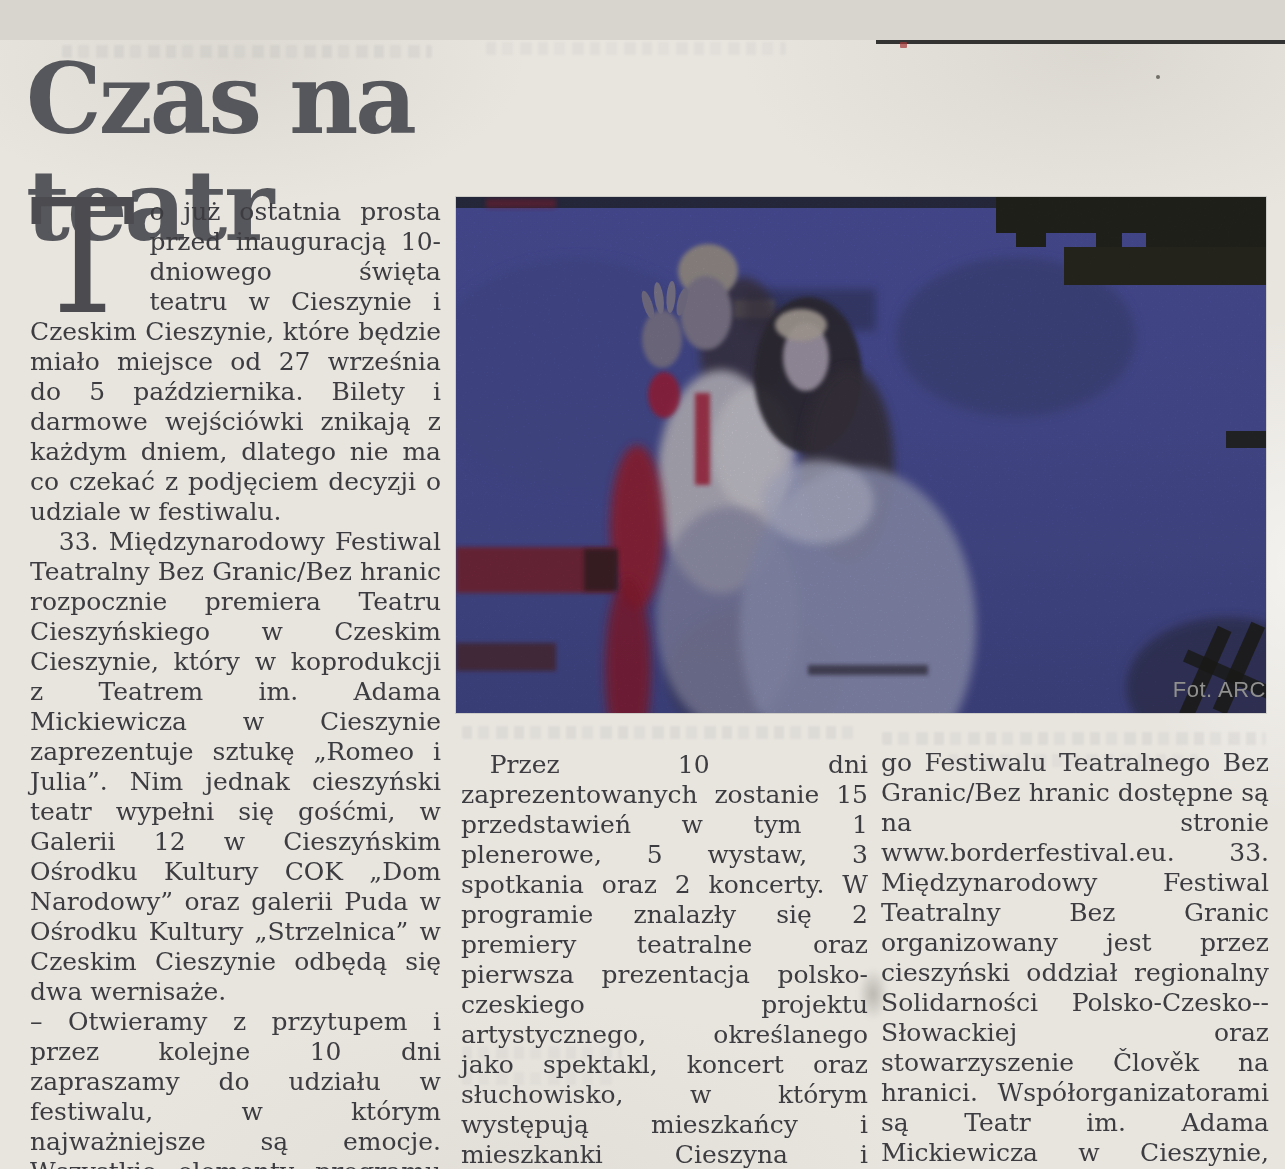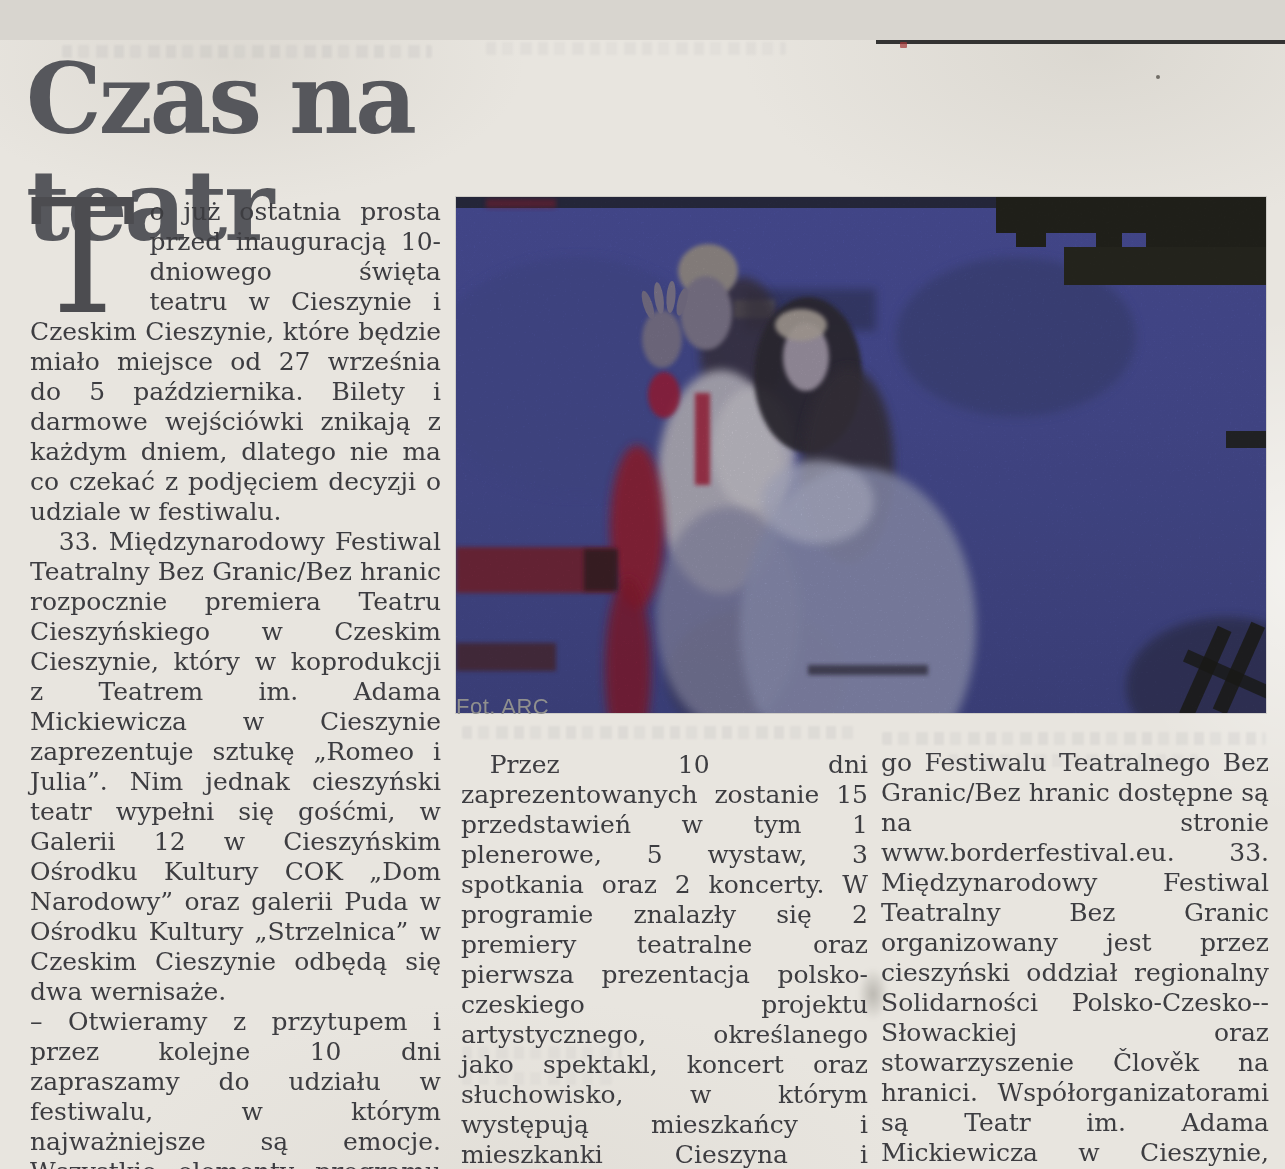--- a/index.html
+++ b/index.html
@@ -41,22 +41,22 @@
     float:left;font-size:158px;line-height:112px;
     padding:4px 14px 0 0;color:#4c4c50;font-weight:normal;
   }
 
   .photo{
     position:absolute;left:456px;top:157px;width:810px;height:516px;
     outline:1px solid rgba(60,60,70,.15);background:var(--photo-blue);
   }
   .photo svg{display:block;width:100%;height:100%;}
   .caption{
-    position:absolute;left:456px;top:654px;width:810px;
-    text-align:left;font-family:"Liberation Sans", sans-serif;
+    position:absolute;left:456px;top:637px;width:810px;
+    text-align:right;font-family:"Liberation Sans", sans-serif;
     font-size:22px;color:var(--caption-gray);letter-spacing:.5px;
   }
 
   .ghost{
     position:absolute;height:13px;opacity:.38;filter:blur(1.1px);border-radius:2px;
     background:repeating-linear-gradient(90deg,
       rgba(120,120,132,.26) 0 10px, rgba(120,120,132,0) 10px 16px,
       rgba(120,120,132,.20) 16px 27px, rgba(120,120,132,0) 27px 34px,
       rgba(120,120,132,.24) 34px 46px, rgba(120,120,132,0) 46px 52px);
   }

